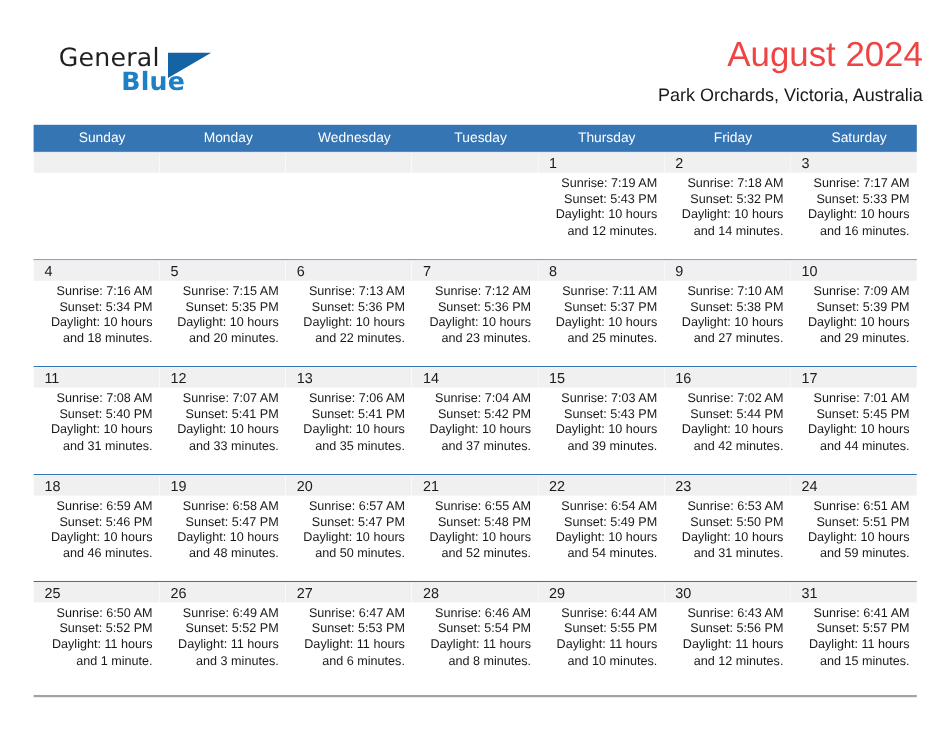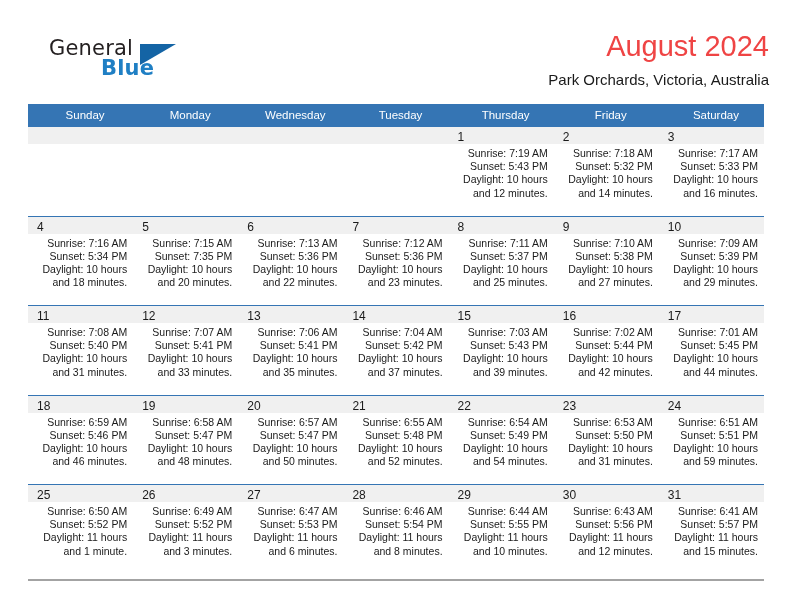--- a/index.html
+++ b/index.html
@@ -233,21 +233,21 @@
               <div class="day-line">Sunrise: 7:16 AM</div>
               <div class="day-line">Sunset: 5:34 PM</div>
               <div class="day-line">Daylight: 10 hours</div>
               <div class="day-line">and 18 minutes.</div>
             </div>
           </div>
           <div class="day-cell">
             <div class="day-num-band"><span class="day-num">5</span></div>
             <div class="day-body">
               <div class="day-line">Sunrise: 7:15 AM</div>
-              <div class="day-line">Sunset: 7:35 PM</div>
+              <div class="day-line">Sunset: 5:35 PM</div>
               <div class="day-line">Daylight: 10 hours</div>
               <div class="day-line">and 20 minutes.</div>
             </div>
           </div>
           <div class="day-cell">
             <div class="day-num-band"><span class="day-num">6</span></div>
             <div class="day-body">
               <div class="day-line">Sunrise: 7:13 AM</div>
               <div class="day-line">Sunset: 5:36 PM</div>
               <div class="day-line">Daylight: 10 hours</div>

